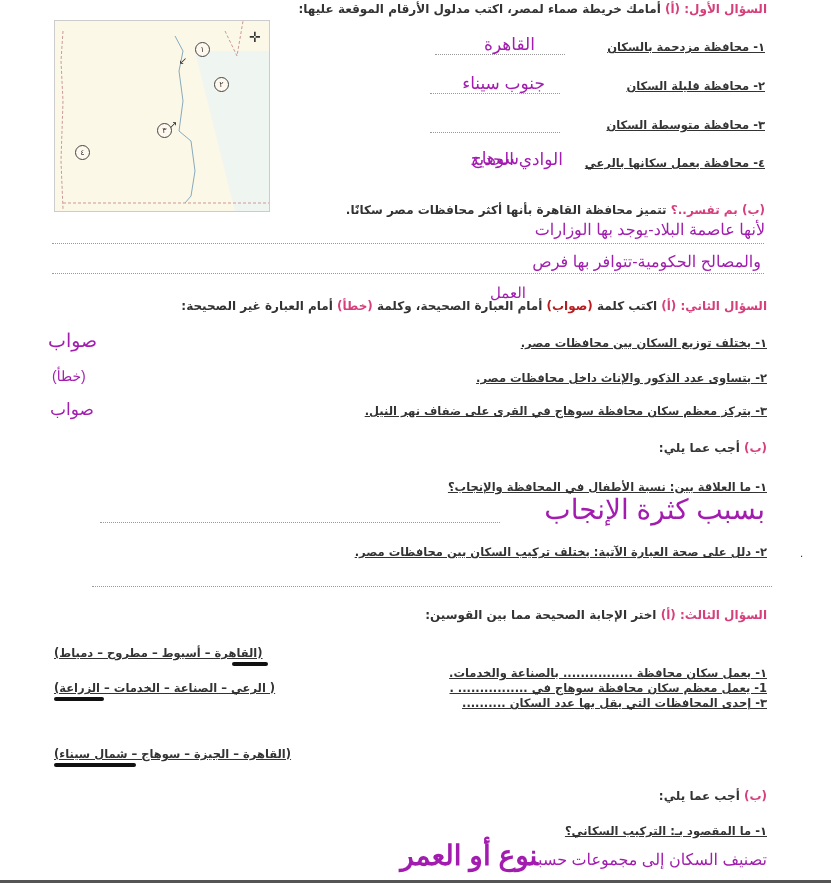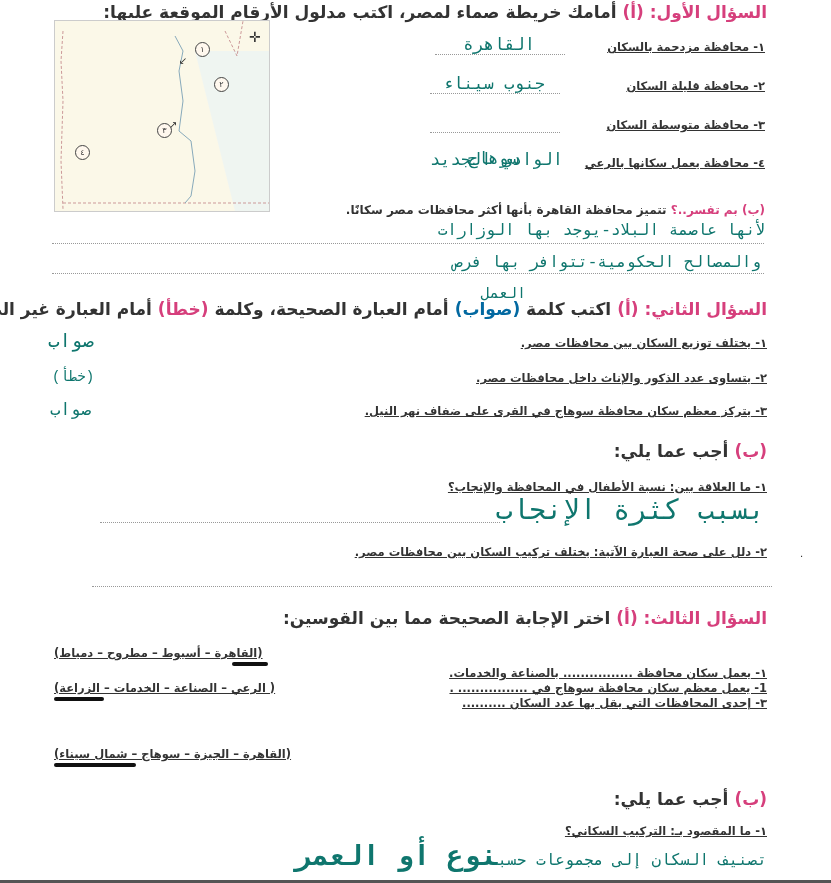--- a/index.html
+++ b/index.html
@@ -3,26 +3,26 @@
 <meta charset="utf-8">
 <style>
   html, body { margin:0; padding:0; }
   body {
     width:831px; height:883px; overflow:hidden; position:relative;
     background:#ffffff; color:#2a2a2a;
     font-family:"DejaVu Sans", sans-serif;
   }
   .abs { position:absolute; white-space:nowrap; }
   .rtl { direction:rtl; }
-  .q { font-size:17px; font-weight:bold; color:#333; }
+  .q { font-size:12px; font-weight:bold; color:#333; }
   .lbl { color:#d63f7c; }
   .item { font-size:11.5px; color:#333; font-weight:bold;text-decoration:underline; }
-  .hand { font-family:Liberation Mono, monospace; color:#0f766e; }
+  .hand { font-family:Liberation Sans, sans-serif; color:#a21caf; }
   .dots { border-bottom:1px dotted #999; position:absolute; height:0; }
-  .green { color:#0369a1; }
+  .green { color:#b91c1c; }
   .pink { color:#d63f7c; }
   .uline { position:absolute; height:4px; background:#111; border-radius:2px; }
   .map { position:absolute; left:54px; top:20px; width:214px; height:190px; border:1px solid #ccc; background:#fbf8e8; overflow:hidden; }
   .circ { position:absolute; width:13px; height:13px; border:1px solid #444; border-radius:50%; font-size:8px; line-height:13px; text-align:center; color:#333; background:#fff8ee; }
 </style>
 </head>
 <body>
 
 <div class="abs rtl q" style="right:64px; top:2px;">
   <span class="lbl">السؤال الأول: (أ)</span>

